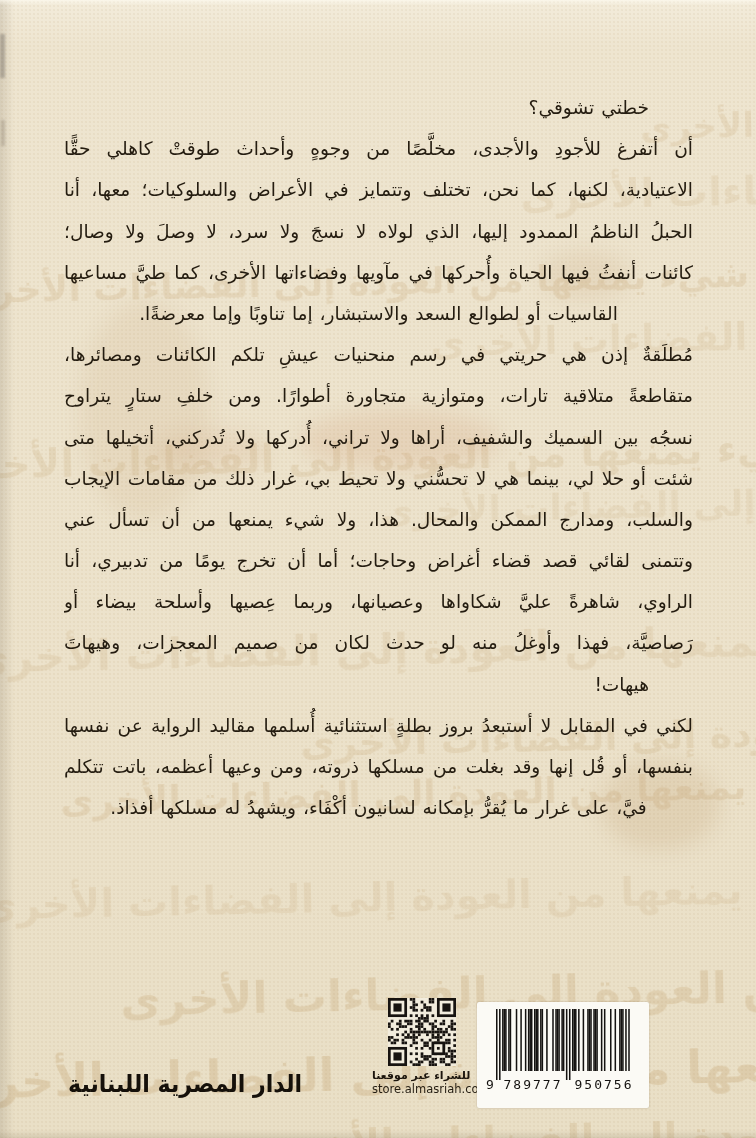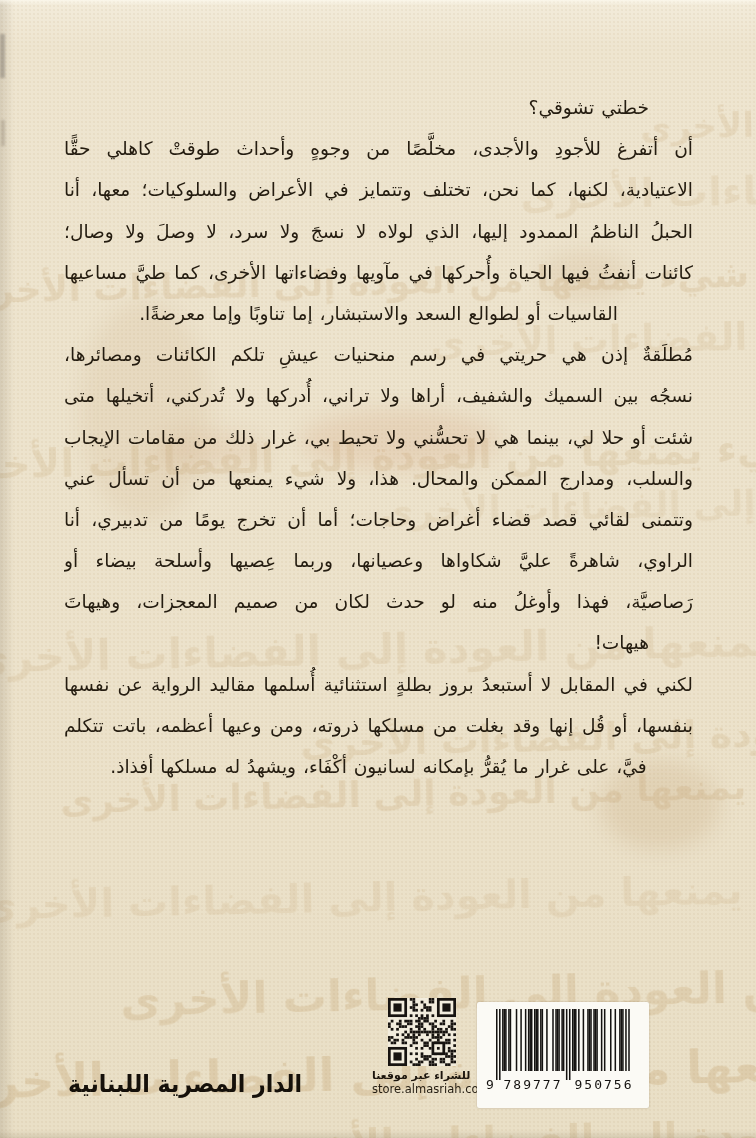--- a/index.html
+++ b/index.html
@@ -93,20 +93,21 @@
   <div class="smudge" style="left:1px;top:120px;width:4px;height:26px;background:rgba(110,100,88,0.25);"></div>
 
   <div class="text-block" id="text-block">
       <div class="line right-indent">خطتي تشوقي؟</div>
       <div class="line">أن أتفرغ للأجودِ والأجدى، مخلَّصًا من وجوهٍ وأحداث طوقتْ كاهلي حقًّا</div>
       <div class="line">الاعتيادية، لكنها، كما نحن، تختلف وتتمايز في الأعراض والسلوكيات؛ معها، أنا</div>
       <div class="line">الحبلُ الناظمُ الممدود إليها، الذي لولاه لا نسجَ ولا سرد، لا وصلَ ولا وصال؛</div>
       <div class="line">كائنات أنفثُ فيها الحياة وأُحركها في مآويها وفضاءاتها الأخرى، كما طيَّ مساعيها</div>
       <div class="line center">القاسيات أو لطوالع السعد والاستبشار، إما تناوبًا وإما معرضةًا.</div>
       <div class="line">مُطلَقةٌ إذن هي حريتي في رسم منحنيات عيشِ تلكم الكائنات ومصائرها،</div>
+      <div class="line">متقاطعةً متلاقية تارات، ومتوازية متجاورة أطوارًا. ومن خلفِ ستارٍ يتراوح</div>
       <div class="line">نسجُه بين السميك والشفيف، أراها ولا تراني، أُدركها ولا تُدركني، أتخيلها متى</div>
       <div class="line">شئت أو حلا لي، بينما هي لا تحسُّني ولا تحيط بي، غرار ذلك من مقامات الإيجاب</div>
       <div class="line">والسلب، ومدارج الممكن والمحال. هذا، ولا شيء يمنعها من أن تسأل عني</div>
       <div class="line">وتتمنى لقائي قصد قضاء أغراض وحاجات؛ أما أن تخرج يومًا من تدبيري، أنا</div>
       <div class="line">الراوي، شاهرةً عليَّ شكاواها وعصيانها، وربما عِصيها وأسلحة بيضاء أو</div>
       <div class="line">رَصاصيَّة، فهذا وأوغلُ منه لو حدث لكان من صميم المعجزات، وهيهاتَ</div>
       <div class="line right-indent">هيهات!</div>
       <div class="line">لكني في المقابل لا أستبعدُ بروز بطلةٍ استثنائية أُسلمها مقاليد الرواية عن نفسها</div>
       <div class="line">بنفسها، أو قُل إنها وقد بغلت من مسلكها ذروته، ومن وعيها أعظمه، باتت تتكلم</div>
       <div class="line center">فيَّ، على غرار ما يُقرُّ بإمكانه لسانيون أكْفَاء، ويشهدُ له مسلكها أفذاذ.</div>

